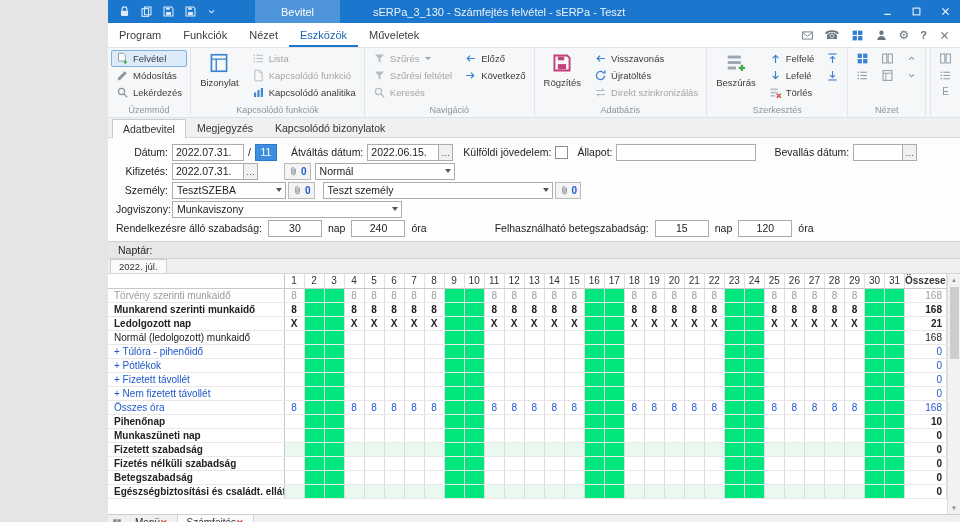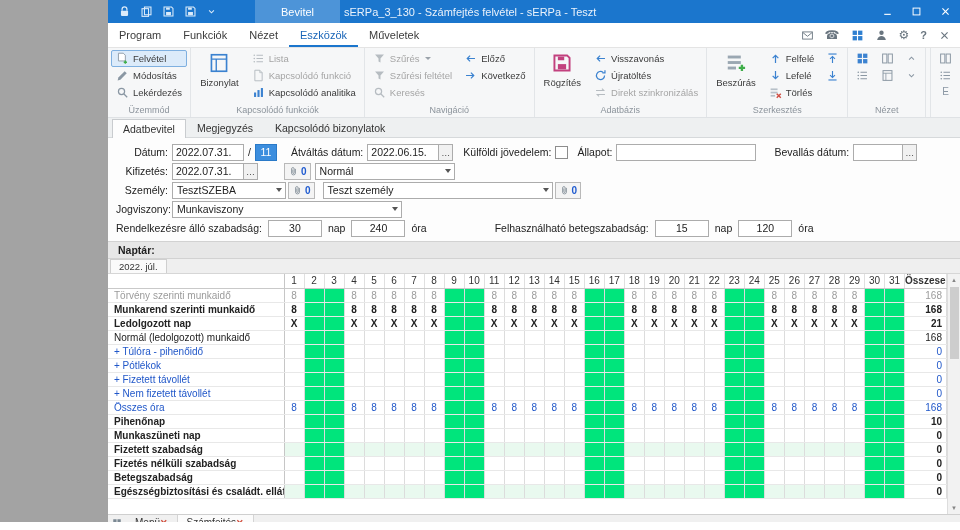--- a/index.html
+++ b/index.html
@@ -1,24 +1,24 @@
 <!DOCTYPE html>
 <html><head>
 <meta charset="utf-8">
 <style>
   html,body{margin:0;padding:0}
   *{box-sizing:border-box}
-  .screen{position:relative;width:960px;height:522px;background:#a3a3a3;font-family:"Liberation Sans",sans-serif;overflow:hidden}
+  .screen{position:relative;width:960px;height:522px;background:#e5e5e5;font-family:"Liberation Sans",sans-serif;overflow:hidden}
   .window{position:absolute;left:108px;top:0;width:852px;height:530px;display:flex;flex-direction:column;background:#f5f5f5}
 
   
   .titlebar{height:23px;background:#1b76cd;display:flex;align-items:center;color:#eaf2fb;flex:0 0 auto}
   .tb-icons{display:flex;align-items:center;gap:9px;padding:0 10px;color:#dcebfa}
   .tb-tab{height:100%;display:flex;align-items:center;padding:0 26px;background:rgba(255,255,255,.22);margin-left:28px;font-size:11px;color:#fff}
-  .tb-title{margin-left:4px;font-size:11px;white-space:nowrap;overflow:hidden;flex:1}
+  .tb-title{margin-left:33px;font-size:11px;white-space:nowrap;overflow:hidden;flex:1}
   .tb-controls{display:flex;height:100%}
   .tb-ctl{width:29px;display:flex;align-items:center;justify-content:center;color:#fff}
 
   
   .menubar{height:25px;background:#fff;display:flex;align-items:stretch;border-bottom:1px solid #e4e4e4;flex:0 0 auto}
   .mtab{padding:0 11px;font-size:11px;color:#3c3c3c;display:flex;align-items:center}
   .mtab.active{color:#1a66b8;box-shadow:inset 0 -2px 0 #1b76cd}
   .mb-icons{margin-left:auto;display:flex;align-items:center;gap:11px;padding-right:9px;color:#69757f}
   .tico{font-size:12px;line-height:1}
 
@@ -54,21 +54,21 @@
   .inp.center{justify-content:center}
   .day-sel{width:22px;background:#3c8ede;border-color:#2a7ac8;color:#fff;justify-content:center}
   .ebtn{width:14px;height:17px;border:1px solid #acacac;border-left:none;background:#f1f1f1;display:inline-flex;align-items:flex-end;justify-content:center;font-size:9px;color:#444;line-height:1.4}
   .combo{display:inline-flex;align-items:center;height:17px;border:1px solid #acacac;background:#fff;padding:0 3px 0 4px;font-size:10.5px;justify-content:space-between;overflow:hidden}
   .caret{width:0;height:0;border-left:3.5px solid transparent;border-right:3.5px solid transparent;border-top:4px solid #555;margin-left:4px;flex:0 0 auto}
   .chk{width:13px;height:13px;border:1px solid #8d8d8d;background:#fff}
   .clip-badge{display:inline-flex;align-items:center;height:17px;border:1px solid #b9b9b9;background:#f4f4f4;padding:0 3px;gap:2px;color:#7e8a94}
   .clip-badge b{color:#1f5bd0;font-size:10px;font-weight:bold}
 
   
-  .naptar-band{height:18px;background:#e7e7e7;border-top:1px solid #d2d2d2;border-bottom:1px solid #d2d2d2;display:flex;align-items:center;padding-left:10px;font-size:10.5px;font-weight:bold;color:#222;flex:0 0 auto}
+  .naptar-band{height:18px;background:#e7e7e7;border-top:1px solid #d2d2d2;border-bottom:1px solid #d2d2d2;display:flex;align-items:center;padding-left:10px;font-size:10.5px;font-weight:normal;color:#222;flex:0 0 auto}
   .month-strip{height:15px;background:#efefef;display:flex;align-items:flex-end;padding-left:2px;border-bottom:1px solid #d6d6d6;flex:0 0 auto}
   .month-tab{height:14px;display:flex;align-items:center;padding:0 8px;font-size:9.5px;background:#fafafa;border:1px solid #cfcfcf;border-bottom:none;color:#333}
   .cal-wrap{flex:1;display:flex;overflow:hidden;background:#fff}
   .cal-scroll{flex:1;overflow:hidden}
   table.cal{border-collapse:collapse;table-layout:fixed;width:100%;font-size:10px}
   .cal th{font-weight:bold;color:#333;height:14px;border-right:1px solid #e0e0e0;border-bottom:1px solid #c9c9c9;text-align:center;padding:0}
   .cal th.c-day{font-weight:normal}
   .cal td{height:14px;border-right:1px solid #dcdcdc;border-bottom:1px solid #e8e8e8;text-align:center;padding:0;white-space:nowrap;overflow:hidden;color:#222}
   .cal .c-label{text-align:left;padding-left:6px;border-right:1px solid #c6c6c6}
   .cal td.we{background:#00e57c}

